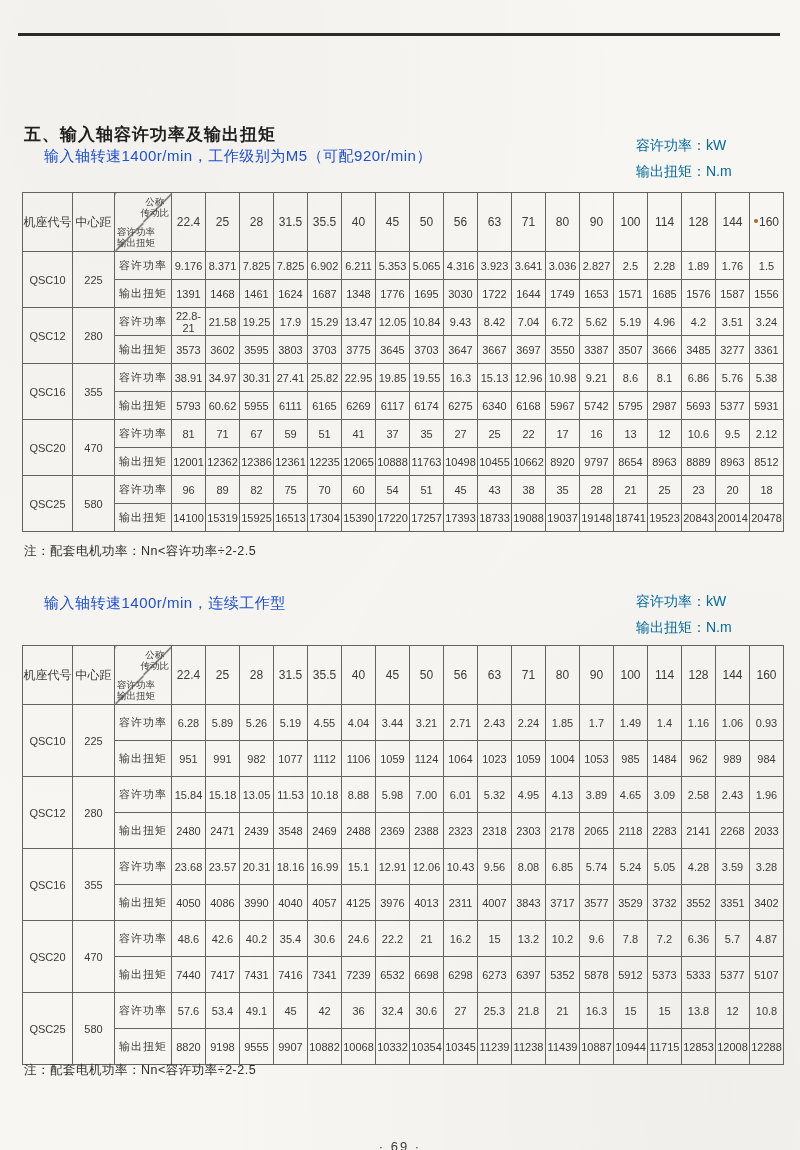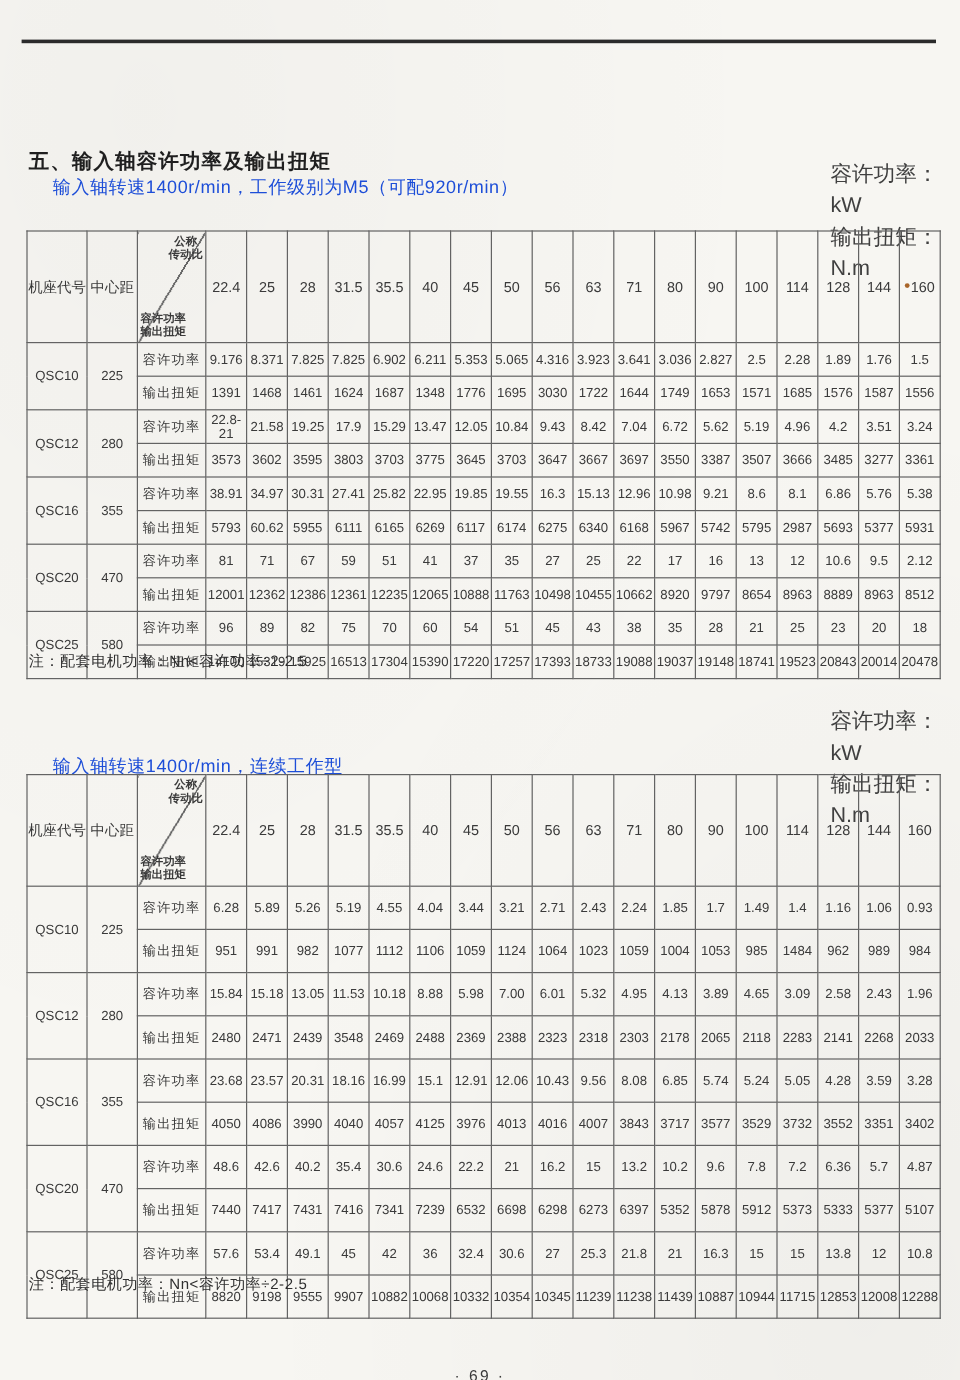--- a/index.html
+++ b/index.html
@@ -9,44 +9,44 @@
     background:
       radial-gradient(ellipse at 15% 8%, rgba(0,0,0,0.025), transparent 55%),
       radial-gradient(ellipse at 90% 95%, rgba(0,0,0,0.03), transparent 50%),
       #f7f6f2;
     color:#333;
   }
   .top-rule{position:absolute;top:33px;left:18px;width:762px;height:3px;background:#2b2b2b;}
   .title{position:absolute;left:24px;top:112px;font-size:17px;font-weight:bold;color:#1f1f1f;letter-spacing:1px;}
   .subtitle{position:absolute;left:44px;font-size:15px;color:#1d4ed8;letter-spacing:0.5px;}
   .subtitle.s1{top:147px;}
-  .subtitle.s2{top:629px;}
-  .units{position:absolute;left:692px;font-size:18px;color:#404040;line-height:26px;}
+  .subtitle.s2{top:594px;}
+  .units{position:absolute;left:636px;font-size:14px;color:#0369a1;line-height:26px;}
   .units.u1{top:132px;}
   .units.u2{top:588px;}
   .note{position:absolute;left:24px;font-size:12.5px;color:#2f2f2f;letter-spacing:0.5px;}
   .note.n1{top:543px;}
   .note.n2{top:1062px;}
   .tblwrap{position:absolute;left:22px;}
   .tblwrap.t1{top:192px;}
   .tblwrap.t2{top:645px;}
   table.tbl{border-collapse:collapse;table-layout:fixed;width:761px;background:transparent;}
   .tbl th,.tbl td{border:1px solid #636363;text-align:center;vertical-align:middle;padding:0;color:#3a3a3a;overflow:hidden;}
   .tbl th{font-weight:normal;font-size:12px;height:58px;}
   .t1 .tbl td{height:27px;font-size:11px;}
   .t2 .tbl td{height:35px;font-size:11px;}
   td.model,td.center{font-size:12px;}
   td.rlabel{font-size:11px;letter-spacing:1px;}
   td.val{white-space:pre-line;line-height:12px;}
-  th.diag{position:relative;padding:17px;
+  th.diag{position:relative;padding:0;
     background:linear-gradient(to bottom right,
       transparent calc(50% - 0.7px),
       #636363 calc(50% - 0.7px),
       #636363 calc(50% + 0.7px),
-      transparent calc(50% + 0.7px));font-weight:bold;}
+      transparent calc(50% + 0.7px));}
   th.diag .dt{position:absolute;top:3px;right:2px;font-size:9.5px;line-height:11px;white-space:pre-line;text-align:center;}
   th.diag .db{position:absolute;bottom:3px;left:2px;font-size:9.5px;line-height:11px;white-space:pre-line;text-align:left;}
   .speck{display:inline-block;width:4px;height:4px;border-radius:50%;background:#a8652a;vertical-align:top;margin:4px 1px 0 0;}
   .pagenum{position:absolute;left:0;right:0;top:1115px;text-align:center;font-size:13px;color:#3a3a3a;letter-spacing:2px;margin-top:24px;}
 </style>
 </head>
 <body>
 
 <div class="top-rule"></div>
 
@@ -514,21 +514,21 @@
         <tr>
           <td class="rlabel">输出扭矩</td>
           <td class="val">4050</td>
           <td class="val">4086</td>
           <td class="val">3990</td>
           <td class="val">4040</td>
           <td class="val">4057</td>
           <td class="val">4125</td>
           <td class="val">3976</td>
           <td class="val">4013</td>
-          <td class="val">4016</td>
+          <td class="val">2311</td>
           <td class="val">4007</td>
           <td class="val">3843</td>
           <td class="val">3717</td>
           <td class="val">3577</td>
           <td class="val">3529</td>
           <td class="val">3732</td>
           <td class="val">3552</td>
           <td class="val">3351</td>
           <td class="val">3402</td>
         </tr>

